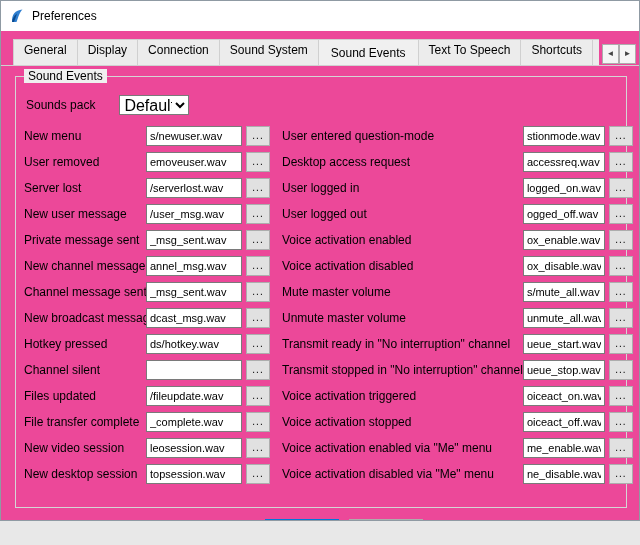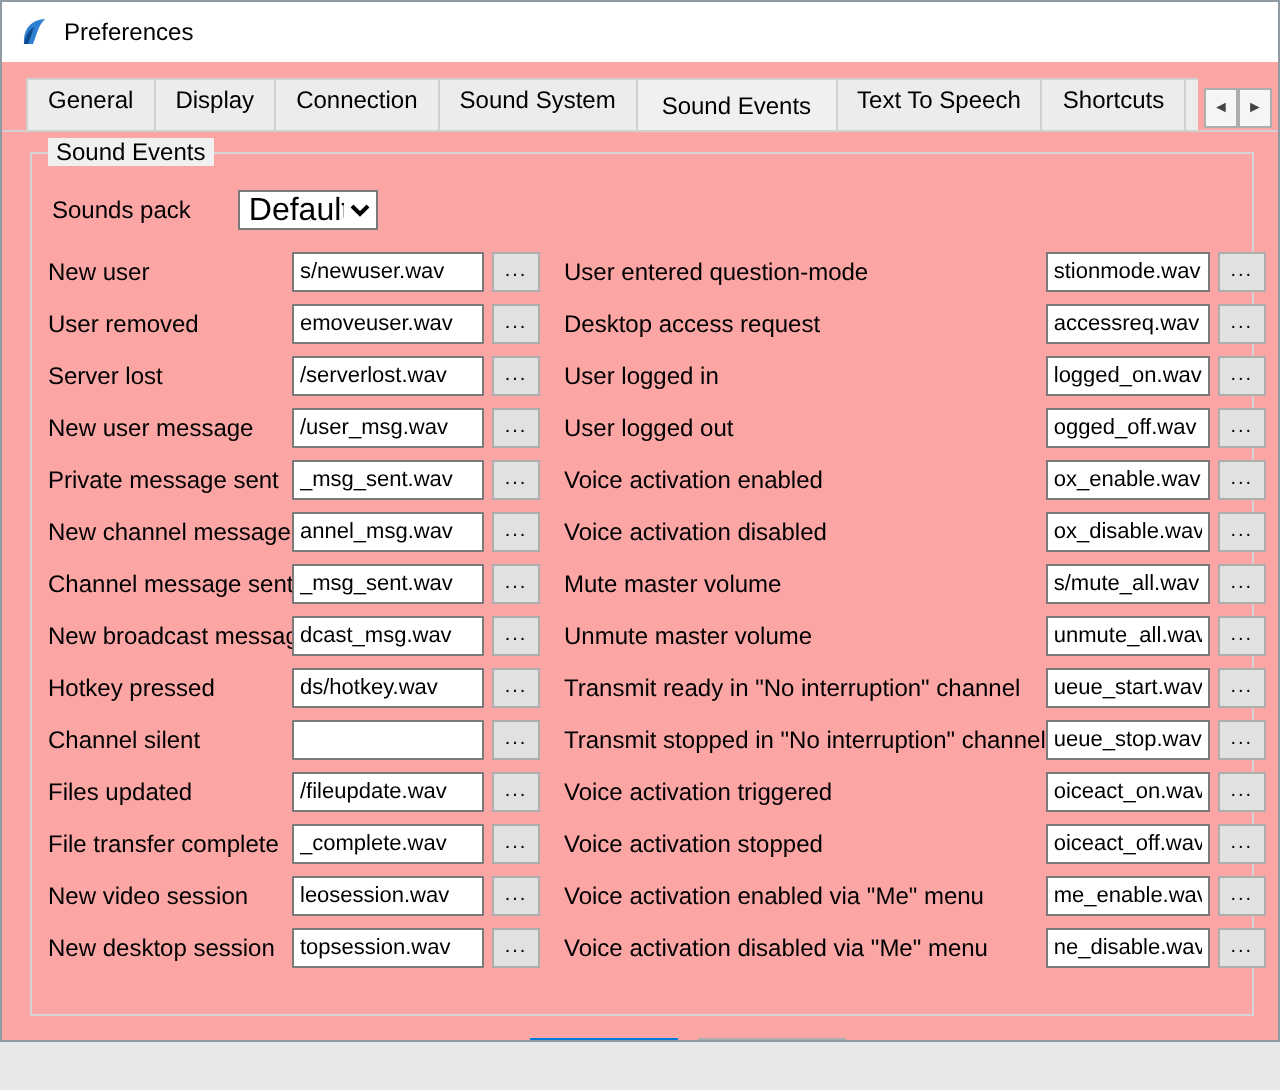--- a/index.html
+++ b/index.html
@@ -6,21 +6,21 @@
   html,body { background:#e8e8e8; }
   .window {
     width: 640px; height: 521px; background:#f0f0f0;
     border: 1px solid #8f9aa3; position: relative; overflow: hidden;
   }
   .titlebar {
     height: 30px; background: #ffffff; display: flex; align-items: center;
     padding: 0 8px; gap: 7px; font-size: 12px; color: #000;
   }
   .app-icon { width: 16px; height: 16px; display: inline-block; }
-  .dialog-body { height: 515px; background: #fca5a5; }
+  .dialog-body { height: 515px; background: #ec4899; }
 
   .tabbar { position: relative; padding: 13px 40px 0 12px; height: 35px; border-bottom: 1px solid #d0d0d0; display: flex; align-items: flex-end; }
   .tabs { display: flex; overflow: hidden; }
   .tab {
     font-size: 12px; padding: 3px 10px 4px; background: #ececec;
     border: 1px solid #d0d0d0; border-bottom: none; margin-right: -1px;
     white-space: nowrap; color: #000; cursor: default;
   }
   .tab.selected {
     background: #f0f0f0; padding: 6px 12px 5px; position: relative; z-index: 2;
@@ -104,21 +104,21 @@
       <div class="sounds-pack-row">
         <span>Sounds pack</span>
         <select>
           <option>Default</option>
         </select>
       </div>
 
       <div class="columns">
         <div class="col-left" id="left-col">
             <div class="field-row">
-              <span class="field-label">New user</span>
+              <span class="field-label">New menu</span>
               <input class="field-input" value="s/newuser.wav" style="">
               <button class="browse-btn">...</button>
             </div>
             <div class="field-row">
               <span class="field-label">User removed</span>
               <input class="field-input" value="emoveuser.wav" style="">
               <button class="browse-btn">...</button>
             </div>
             <div class="field-row">
               <span class="field-label">Server lost</span>

